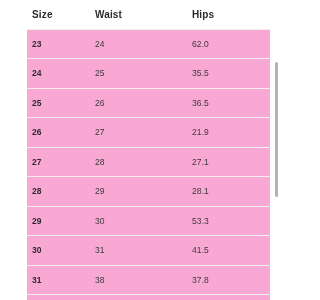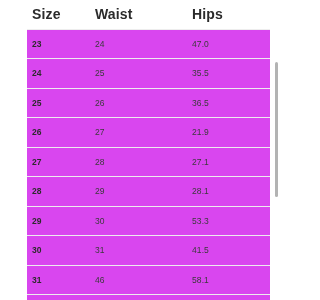--- a/index.html
+++ b/index.html
@@ -43,39 +43,39 @@
     border-collapse: collapse;
     table-layout: fixed;
   }
 
   .size-table col.c-size  { width: 95px; }
   .size-table col.c-waist { width: 97px; }
   .size-table col.c-hips  { width: 108px; }
 
   .size-table thead th {
     text-align: left;
-    font-size: 14px;
+    font-size: 10px;
     font-weight: 700;
     color: #2b2b2b;
     letter-spacing: 0.15px;
     padding: 0 0 0 0;
     height: 29px;
     vertical-align: middle;
     border-bottom: 1px solid #ededed;
     background: #ffffff;
   }
 
   .size-table tbody td {
     font-size: 8.5px;
     color: #2b2b2b;
     height: 29.5px;
     vertical-align: middle;
     border-bottom: 1px solid #ededed;
     letter-spacing: 0.1px;
-    background: #d946ef;
+    background: #f9a8d4;
   }
 
   .size-table tbody td.col-size {
     font-weight: 700;
   }
 
   .size-table tbody td.col-waist,
   .size-table tbody td.col-hips {
     font-weight: 400;
     color: #3a3a3a;
@@ -143,21 +143,21 @@
         <tr>
           <th>Size</th>
           <th>Waist</th>
           <th>Hips</th>
         </tr>
       </thead>
       <tbody>
         <tr>
           <td class="col-size">23</td>
           <td class="col-waist">24</td>
-          <td class="col-hips">47.0</td>
+          <td class="col-hips">62.0</td>
         </tr>
         <tr>
           <td class="col-size">24</td>
           <td class="col-waist">25</td>
           <td class="col-hips">35.5</td>
         </tr>
         <tr>
           <td class="col-size">25</td>
           <td class="col-waist">26</td>
           <td class="col-hips">36.5</td>
@@ -182,22 +182,22 @@
           <td class="col-waist">30</td>
           <td class="col-hips">53.3</td>
         </tr>
         <tr>
           <td class="col-size">30</td>
           <td class="col-waist">31</td>
           <td class="col-hips">41.5</td>
         </tr>
         <tr>
           <td class="col-size">31</td>
-          <td class="col-waist">46</td>
-          <td class="col-hips">58.1</td>
+          <td class="col-waist">38</td>
+          <td class="col-hips">37.8</td>
         </tr>
         <tr>
           <td class="col-size">32</td>
           <td class="col-waist">33</td>
           <td class="col-hips">43.5</td>
         </tr>
       </tbody>
     </table>
 
     <div class="rule-mask-left"></div>

